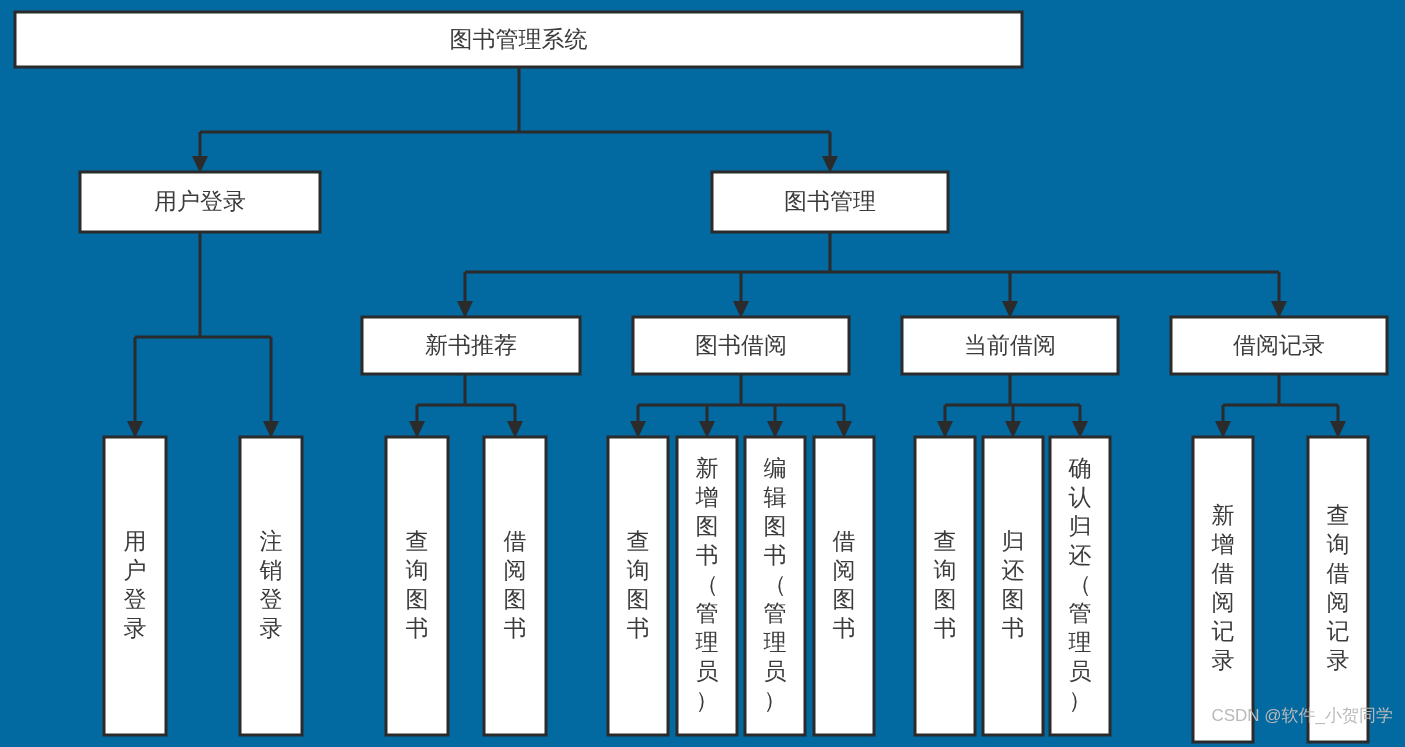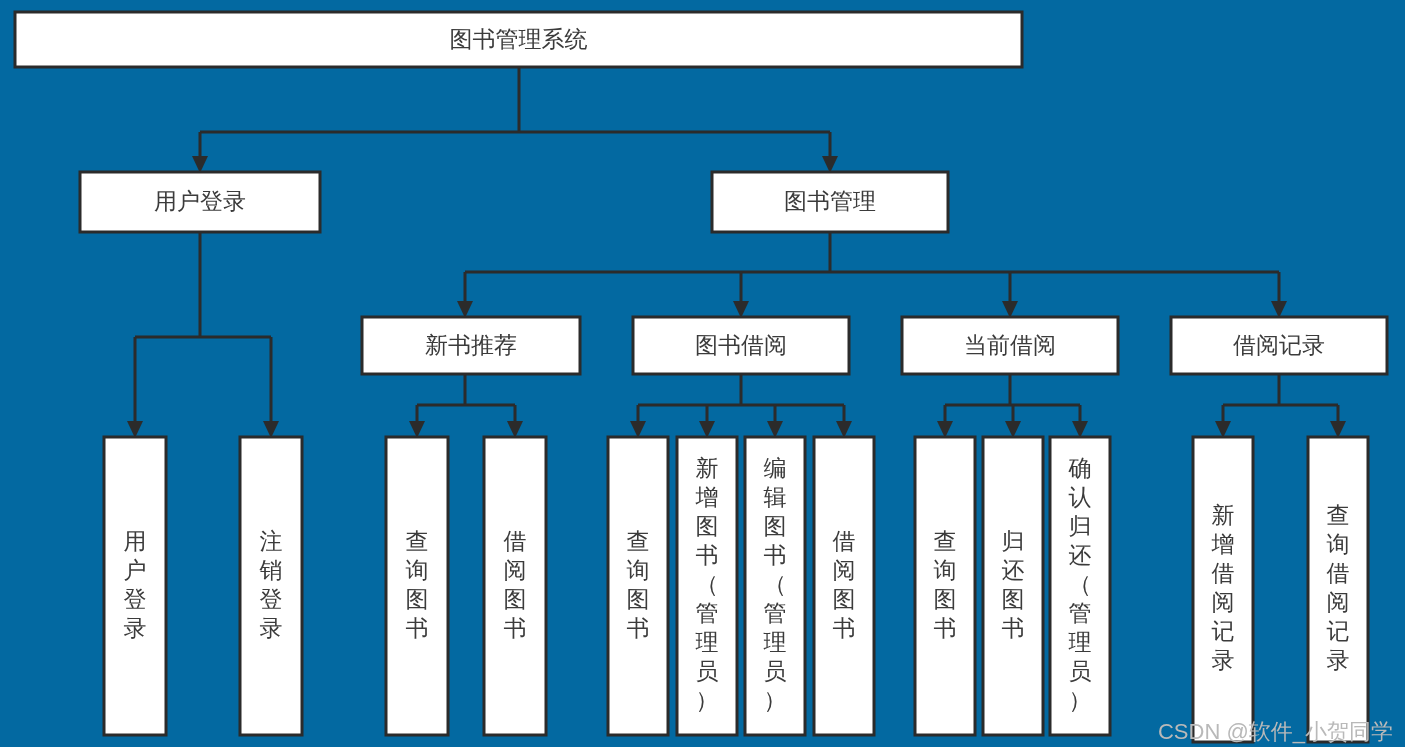--- a/index.html
+++ b/index.html
@@ -15,23 +15,23 @@
   .nodelabel{
     font-family:"Liberation Sans","DejaVu Sans",sans-serif;
     fill:#3b3b3b;font-size:23px;text-anchor:middle;dominant-baseline:middle;
     letter-spacing:0px;
   }
   .vlabel{
     font-family:"Liberation Sans","DejaVu Sans",sans-serif;
     fill:#3b3b3b;font-size:23px;text-anchor:middle;
   }
   .watermark{
-    position:absolute;right:12px;bottom:0;
+    position:absolute;right:12px;bottom:20px;
     font-family:"Liberation Sans","DejaVu Sans",sans-serif;
-    font-size:22px;color:#b9b9b9;white-space:nowrap;user-select:none;
+    font-size:17px;color:#b9b9b9;white-space:nowrap;user-select:none;
   }
 </style>
 </head>
 <body>
 
 <div id="stage">
   <svg id="chart" viewBox="0 0 1405 747" xmlns="http://www.w3.org/2000/svg">
     <g id="layer-connectors">
         <line x1="519" y1="67" x2="519" y2="132" class="conn"></line>
         <line x1="200" y1="132" x2="830" y2="132" class="conn"></line>

